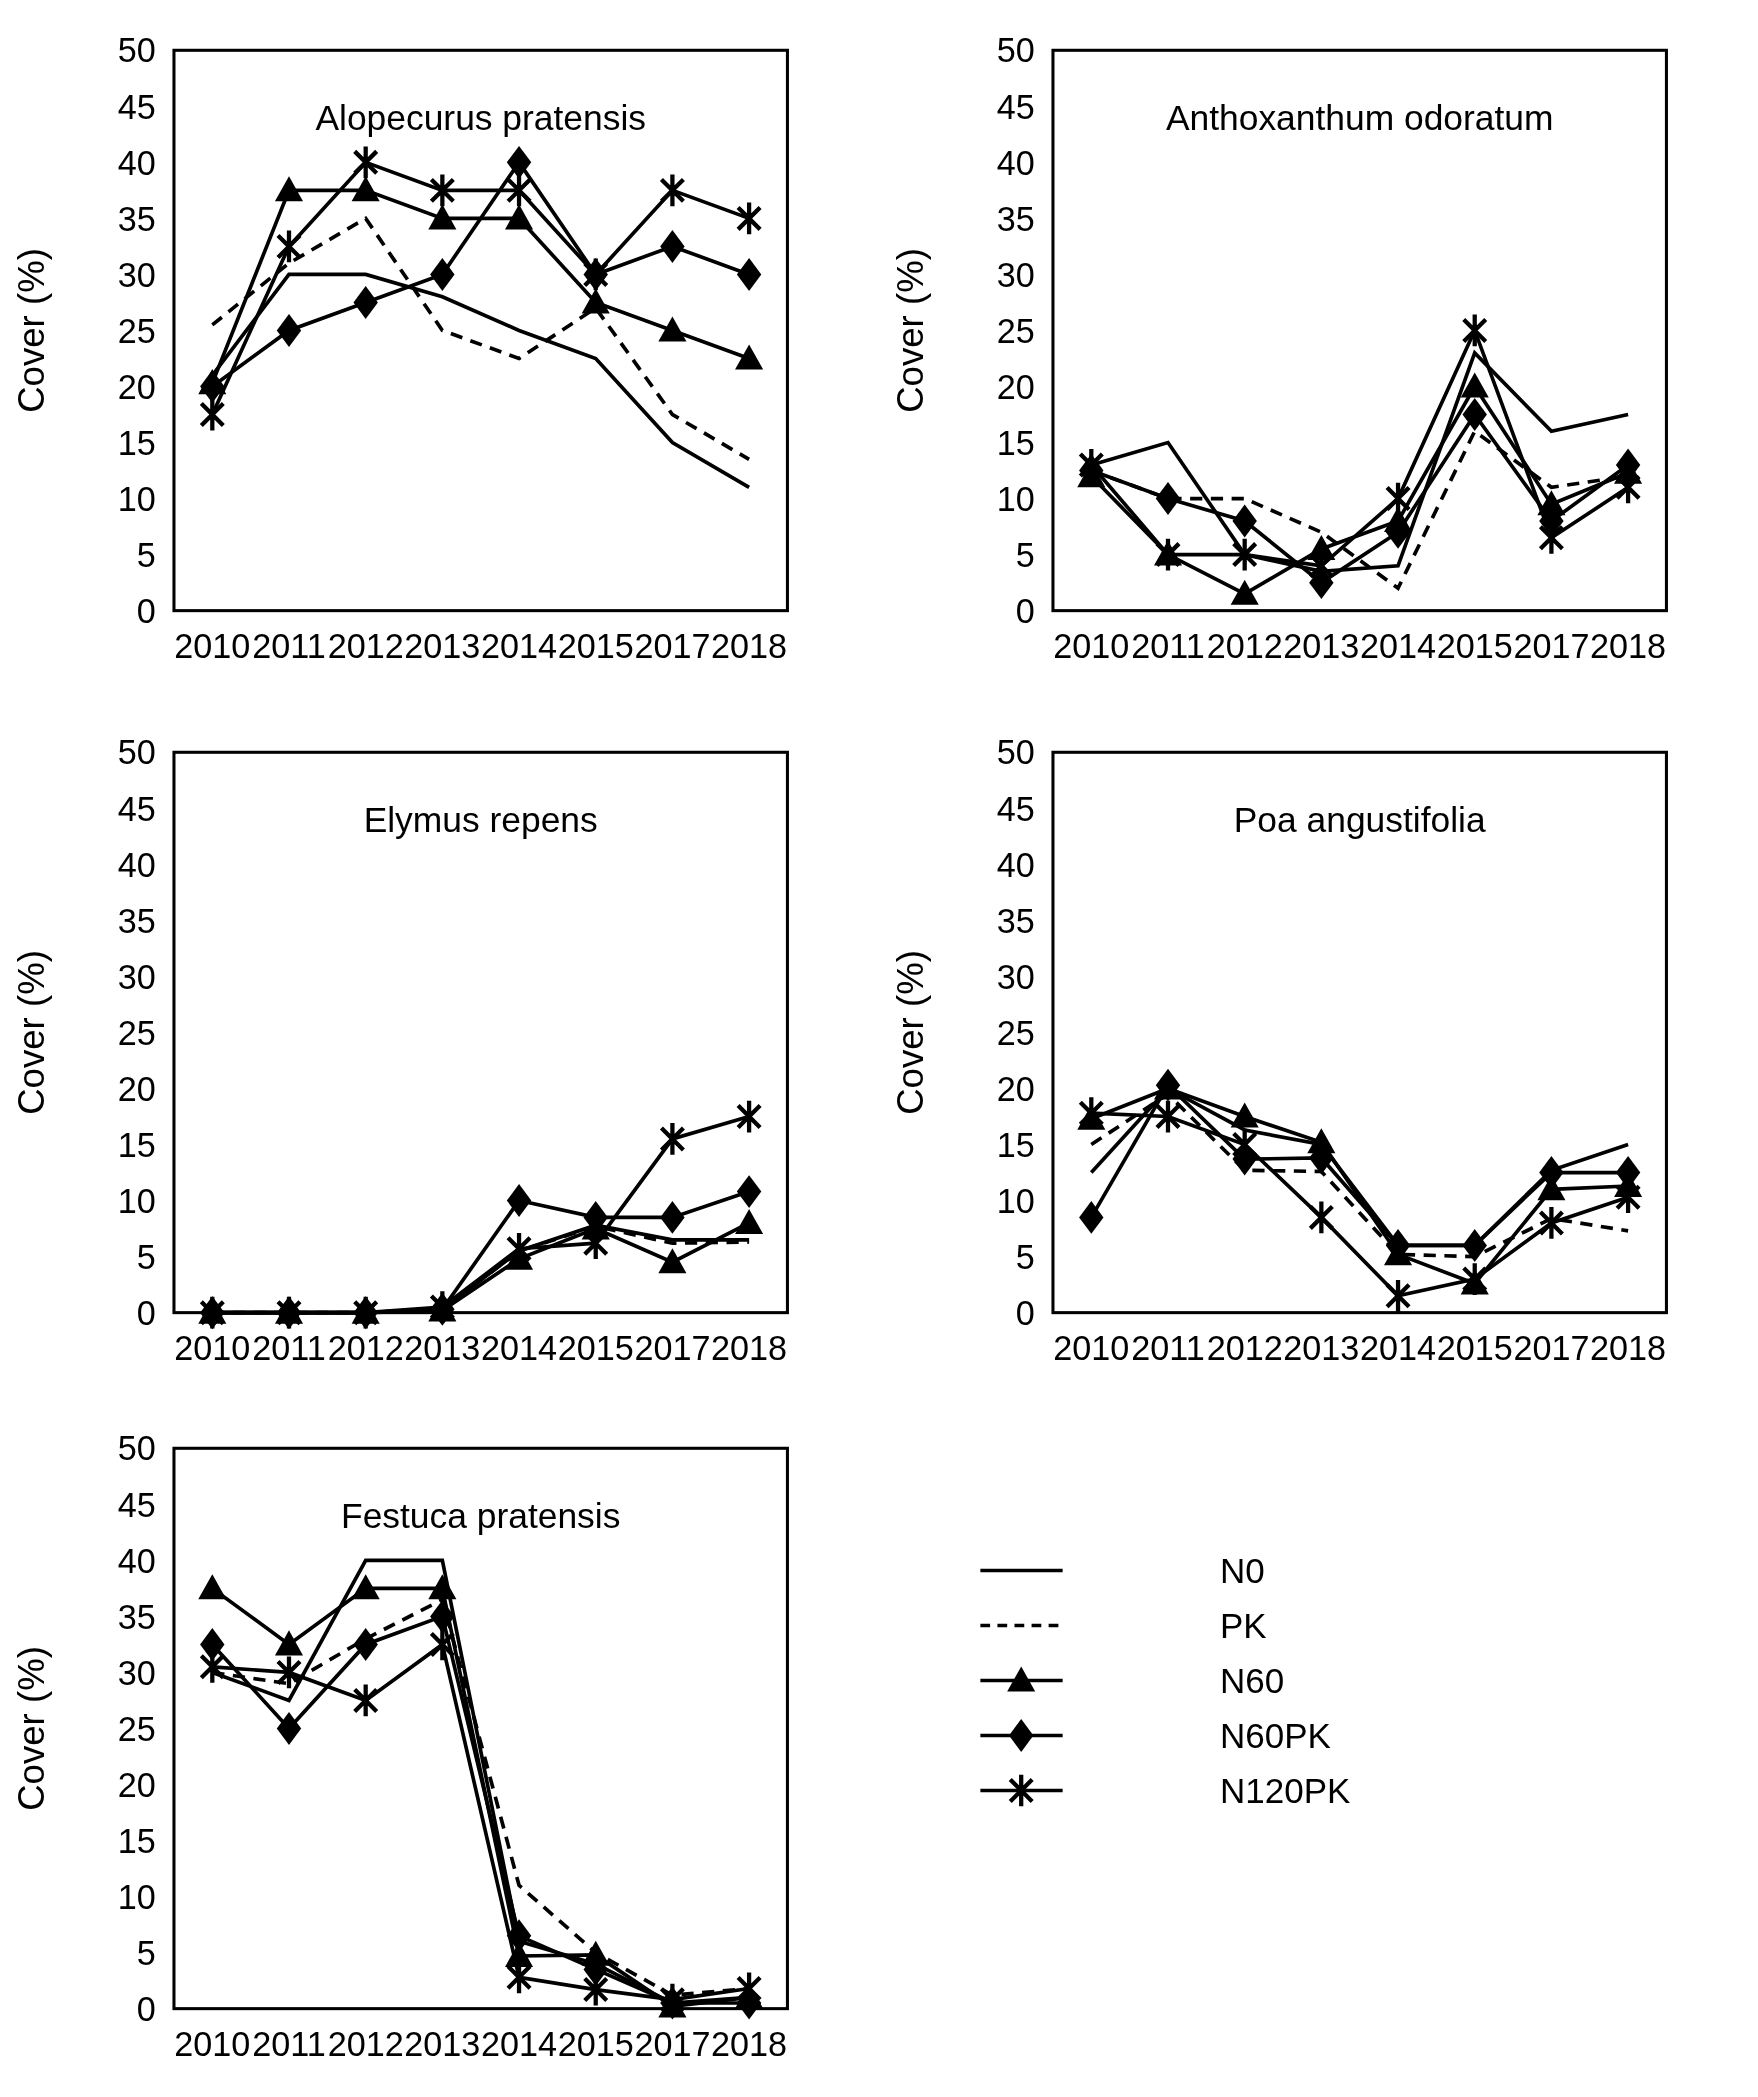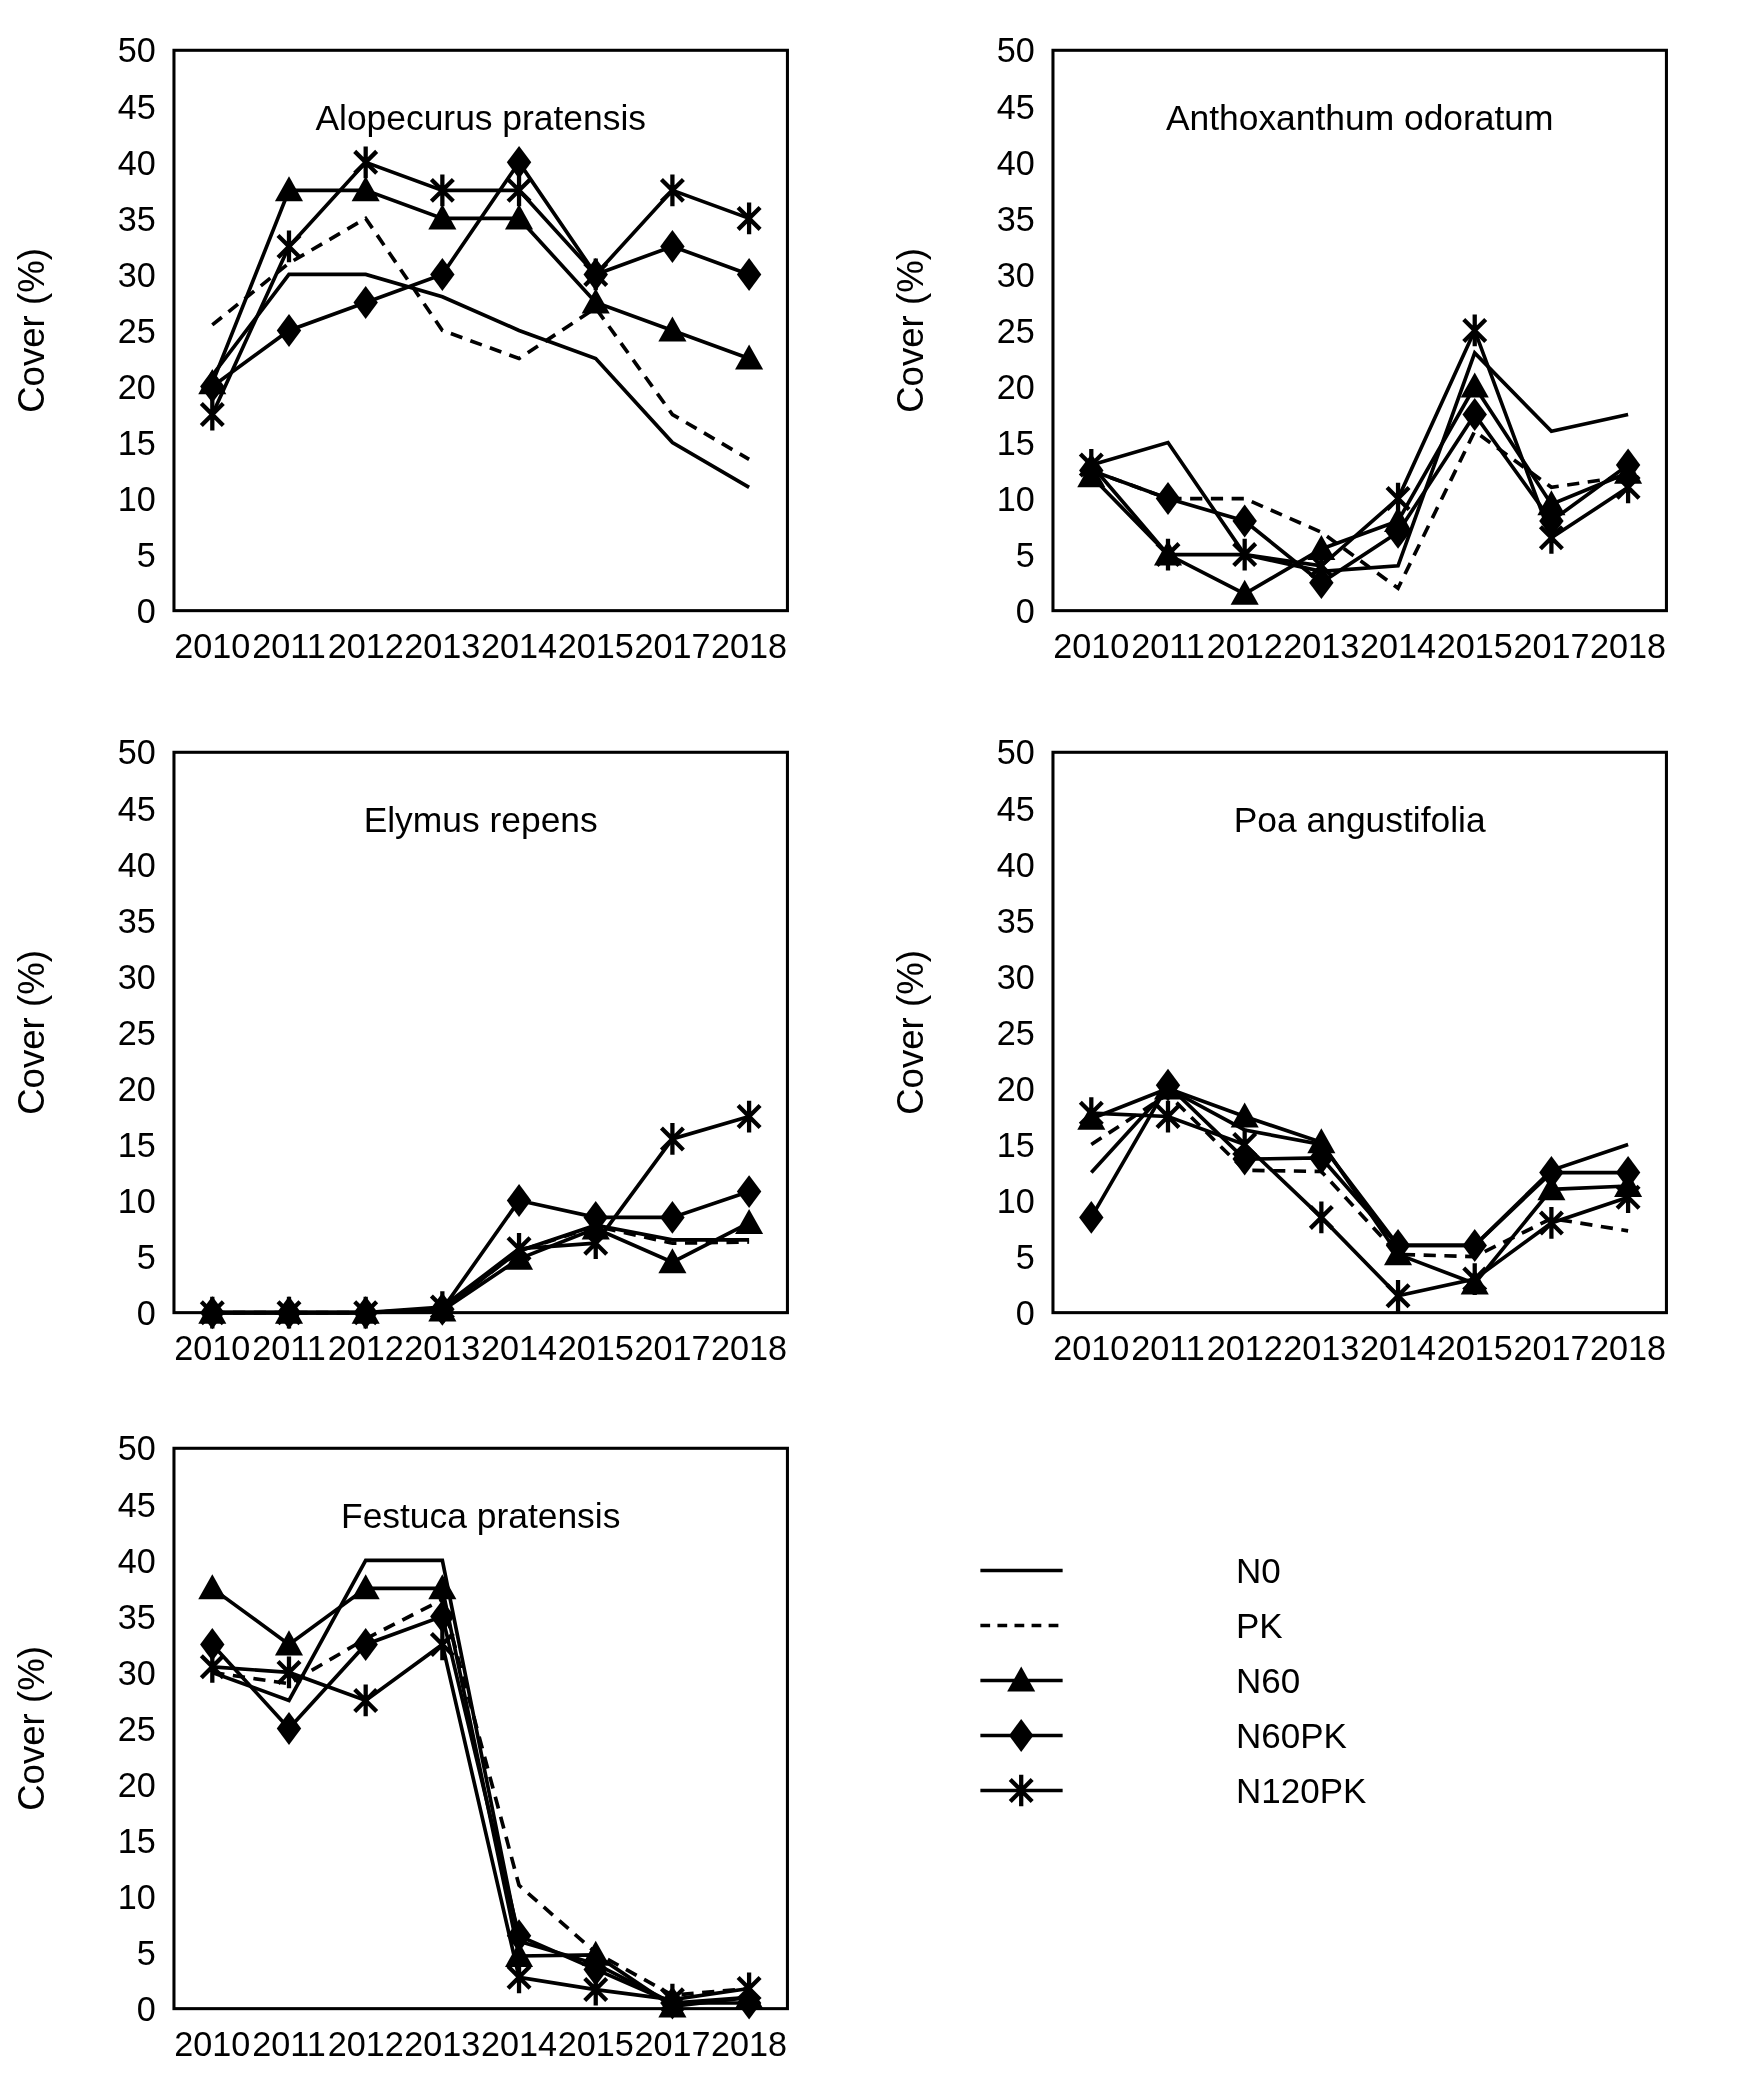--- a/index.html
+++ b/index.html
@@ -15,21 +15,21 @@
   #panel-1{left:0;top:0;}
   #panel-2{left:879px;top:0;}
   #panel-3{left:0;top:702px;}
   #panel-4{left:879px;top:702px;}
   #panel-5{left:0;top:1398px;}
   #panel-legend{left:879px;top:1398px;}
   .legend-list{
     position:absolute;left:98px;top:153px;
     display:flex;flex-direction:column;gap:16px;
   }
-  .legend-row{display:flex;align-items:center;gap:28px;height:39px;}
+  .legend-row{display:flex;align-items:center;gap:12px;height:39px;}
   .legend-row svg{width:231px;height:39px;display:block;}
   .legend-label{font-size:35px;line-height:39px;color:#000;}
   svg text{fill:#000;}
 </style>
 </head>
 <body>
 
 <div class="page">
   <div class="panel" id="panel-1">
     <svg class="chart" viewBox="0 0 1440 1146">

